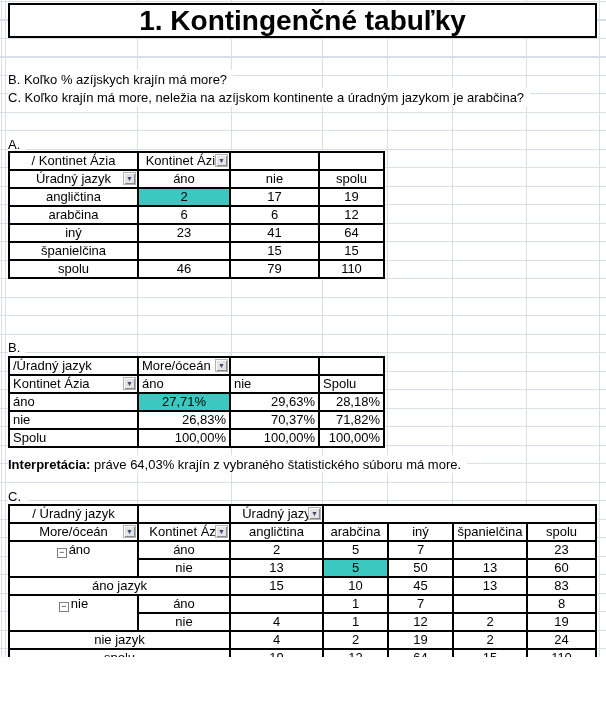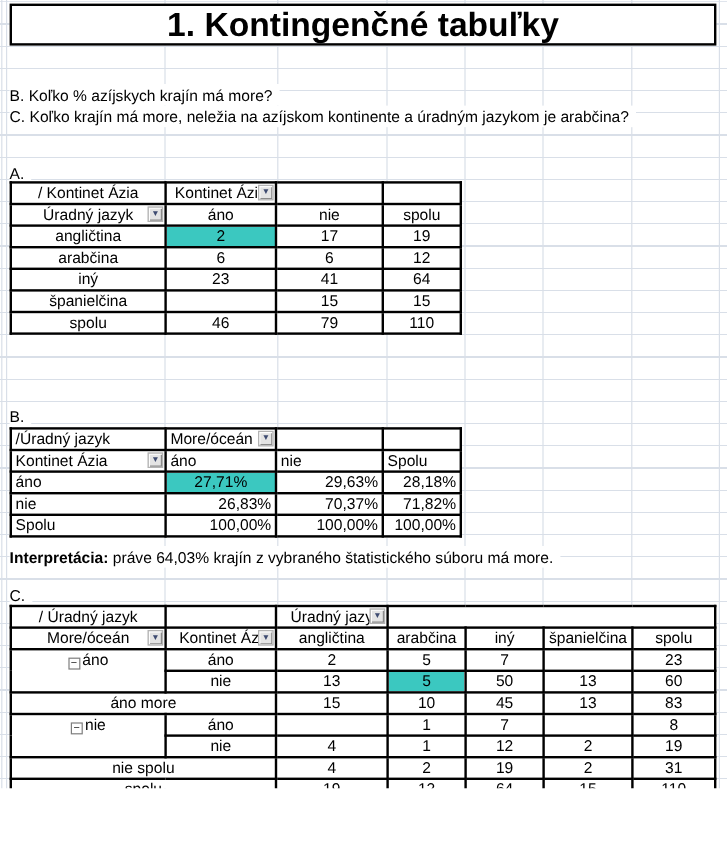--- a/index.html
+++ b/index.html
@@ -195,21 +195,21 @@
     </tr>
     <tr>
       <td>nie</td>
       <td>13</td>
       <td class="hl" style="background: rgb(59, 200, 192);">5</td>
       <td>50</td>
       <td>13</td>
       <td>60</td>
     </tr>
     <tr>
-      <td colspan="2">áno more</td>
+      <td colspan="2">áno jazyk</td>
       <td>15</td>
       <td>10</td>
       <td>45</td>
       <td>13</td>
       <td>83</td>
     </tr>
     <tr>
       <td rowspan="2" class="top"><span class="collapse">−</span><span>nie</span></td>
       <td>áno</td>
       <td></td>
@@ -220,26 +220,26 @@
     </tr>
     <tr>
       <td>nie</td>
       <td>4</td>
       <td>1</td>
       <td>12</td>
       <td>2</td>
       <td>19</td>
     </tr>
     <tr>
-      <td colspan="2">nie spolu</td>
+      <td colspan="2">nie jazyk</td>
       <td>4</td>
       <td>2</td>
       <td>19</td>
       <td>2</td>
-      <td>31</td>
+      <td>24</td>
     </tr>
     <tr>
       <td colspan="2">spolu</td>
       <td>19</td>
       <td>12</td>
       <td>64</td>
       <td>15</td>
       <td>110</td>
     </tr>
   </tbody>

